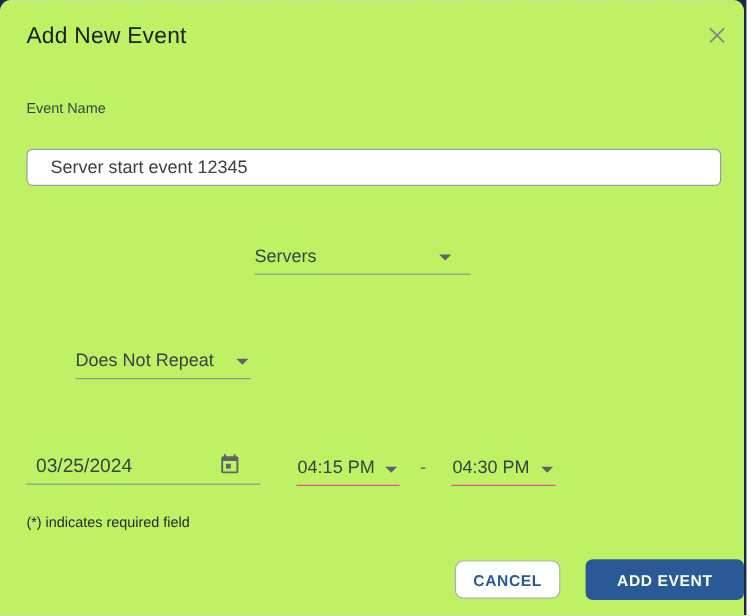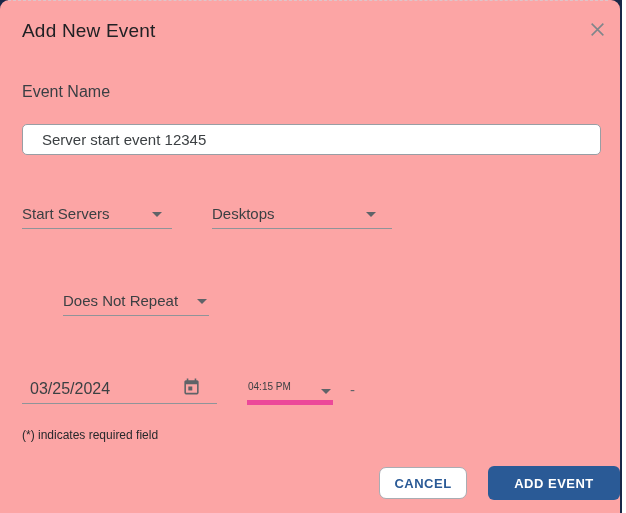--- a/index.html
+++ b/index.html
@@ -4,33 +4,33 @@
 <style>
   * { margin:0; padding:0; box-sizing:border-box; }
   html,body { width:626px; height:513px; }
   body { font-family:"Liberation Sans", sans-serif; background:#ffffff; }
 
   .screen { position:relative; width:626px; height:513px; background:#ffffff; overflow:hidden; }
 
   .backdrop { position:absolute; left:0; top:0; width:622px; height:513px; background:#192747; }
 
   .dialog { position:absolute; left:0; top:0; width:620px; height:513px;
-            background:#fca5a5; border-radius:9px 9px 0 0; }
+            background:#bef264; border-radius:9px 9px 0 0; }
 
   .top-dotted { position:absolute; left:8px; top:0; width:600px; height:0;
                 border-top:1px dashed #cfd3da; opacity:.7; }
 
   .dialog-title { position:absolute; left:22px; top:20px; font-size:19px; font-weight:500;
                   color:#202124; letter-spacing:.2px; }
 
   .close-btn { position:absolute; left:586px; top:18px; width:22px; height:22px;
                display:flex; align-items:center; justify-content:center; cursor:pointer;
                background:none; border:none; }
 
-  .field-label { position:absolute; left:22px; top:83px; font-size:16px; color:#3a3f44; }
+  .field-label { position:absolute; left:22px; top:83px; font-size:12px; color:#3a3f44; }
 
   .text-input { position:absolute; left:22px; top:124px; width:579px; height:31px;
                 border:1px solid #989ea4; border-radius:5px; padding:0 19px;
                 font-family:"Liberation Sans", sans-serif; font-size:15px; color:#3c4043;
                 background:#fff; outline:none; }
 
   .select-field { position:absolute; height:25px; border-bottom:1px solid #8f9499;
                   font-size:15px; color:#3c4043; cursor:pointer; }
   .select-field .val { position:absolute; left:0; top:1px; white-space:nowrap; }
   .caret { position:absolute; top:8px; width:0; height:0;
@@ -44,22 +44,22 @@
   .dd-3 { left:432px; top:204px; width:170px; }
   .dd-3 .caret { right:18px; }
   .dd-repeat { left:22px; top:291px; width:146px;margin-left:41px; }
   .dd-repeat .caret { right:2px; }
 
   .date-field { position:absolute; left:22px; top:372px; width:195px; height:32px;
                 border-bottom:1px solid #8f9499; cursor:pointer; }
   .date-field .val { position:absolute; left:8px; top:8px; font-size:16px; color:#3c4043; }
   .date-field .cal { position:absolute; right:16px; top:4px; }
 
-  .time-field { position:absolute; top:378px; height:27px; border-bottom:5px solid #ec4899;
-                font-size:10px; color:#3c4043; cursor:pointer; }
+  .time-field { position:absolute; top:378px; height:27px; border-bottom:1px solid #ec4899;
+                font-size:15px; color:#3c4043; cursor:pointer; }
   .time-field .val { position:absolute; left:1px; top:3px; white-space:nowrap; }
   .time-field .caret { right:2px; top:11px; }
   .time-start { left:247px; width:86px; }
   .time-end   { left:376px; width:87px; }
   .time-dash  { position:absolute; left:350px; top:381px; font-size:15px; color:#5f6368; }
 
   .required-note { position:absolute; left:22px; top:428px; font-size:12px; color:#26282b; }
 
   .btn { position:absolute; font-family:"Liberation Sans", sans-serif; font-size:13px;
          font-weight:700; letter-spacing:.5px; cursor:pointer; display:flex;
@@ -85,27 +85,23 @@
         <svg width="17" height="17" viewBox="0 0 16 16">
           <path d="M2.5 2.5 L13.5 13.5 M13.5 2.5 L2.5 13.5" stroke="#80868b" stroke-width="1.5" fill="none"></path>
         </svg>
       </span>
     </button>
 
     <div class="field-label">Event Name</div>
 
     <input class="text-input" type="text" value="Server start event 12345" style="">
 
-    <div class="select-field dd-1">
-      <span class="val">Start Servers</span>
-      <span class="caret"></span>
-    </div>
 
     <div class="select-field dd-2">
-      <span class="val">Desktops</span>
+      <span class="val">Servers</span>
       <span class="caret"></span>
     </div>
 
 
     <div class="select-field dd-repeat">
       <span class="val">Does Not Repeat</span>
       <span class="caret"></span>
     </div>
 
     <div class="date-field">
@@ -118,19 +114,23 @@
       </span>
     </div>
 
     <div class="time-field time-start">
       <span class="val">04:15 PM</span>
       <span class="caret"></span>
     </div>
 
     <div class="time-dash">-</div>
 
+    <div class="time-field time-end">
+      <span class="val">04:30 PM</span>
+      <span class="caret"></span>
+    </div>
 
     <div class="required-note">(*) indicates required field</div>
 
     <button class="btn btn-cancel">CANCEL</button>
     <button class="btn btn-submit">ADD EVENT</button>
   </div>
 </div>
 
 </body></html>

